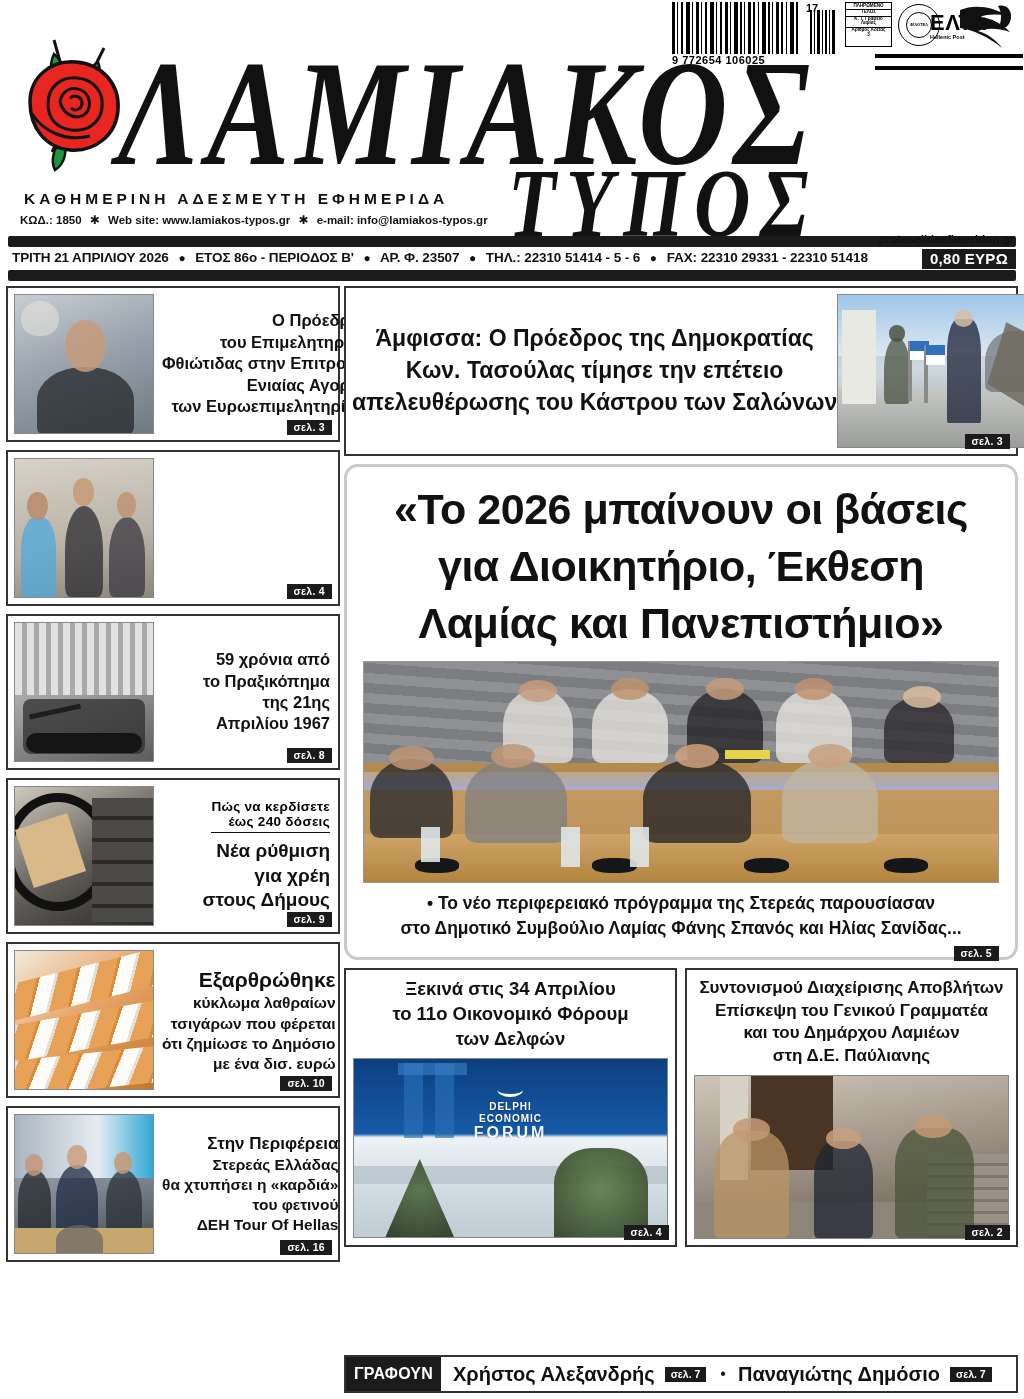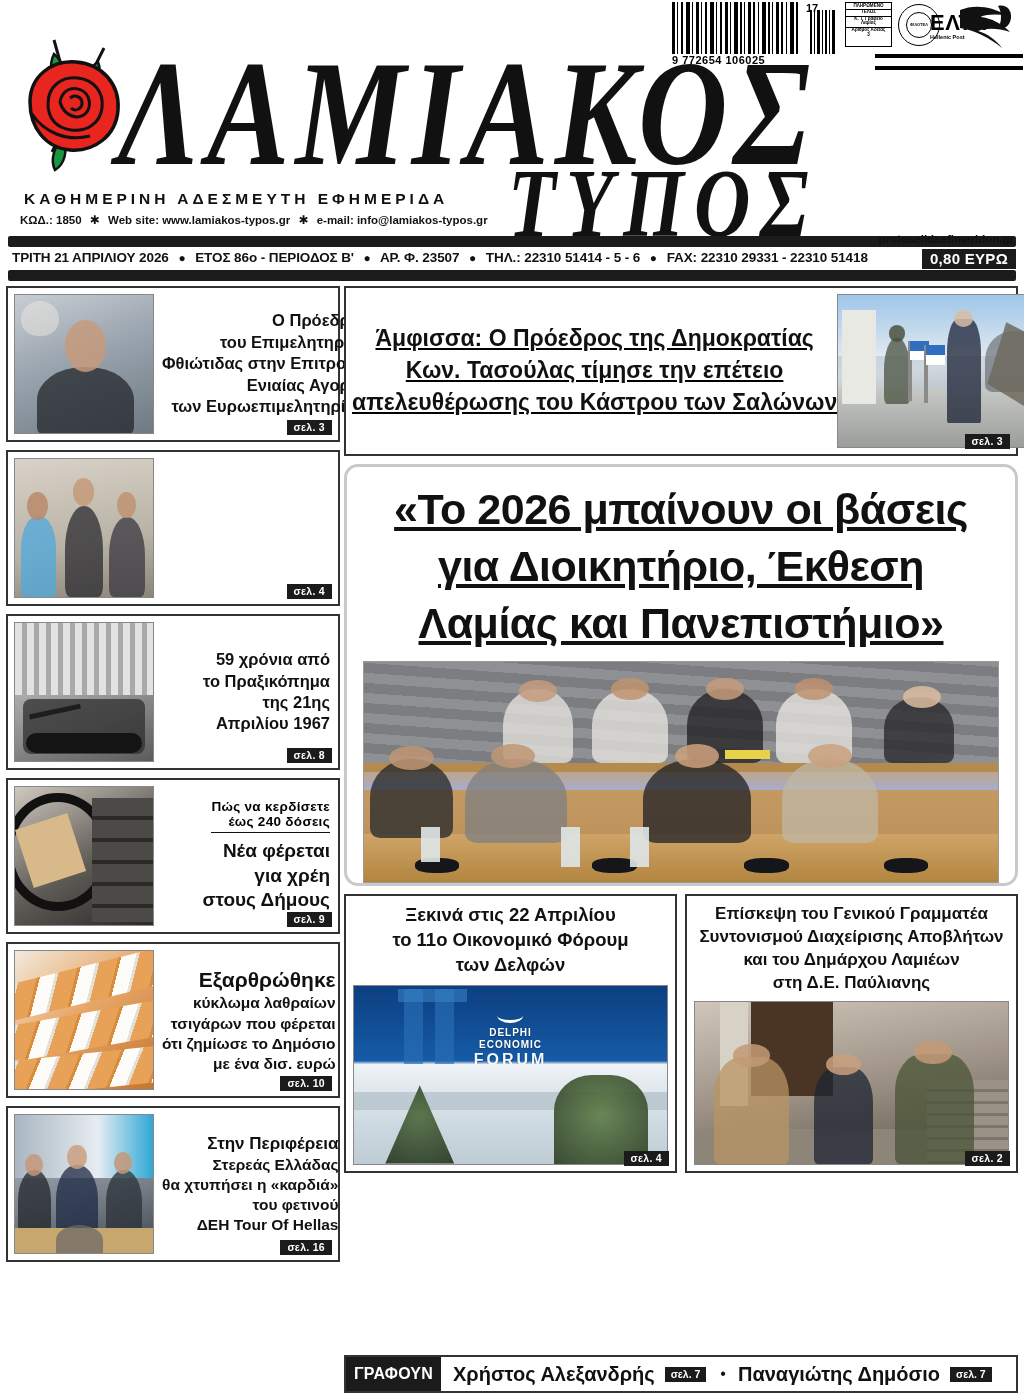--- a/index.html
+++ b/index.html
@@ -120,36 +120,36 @@
   .ttext .ln { font-size: 16.5px; font-weight: 700; color:#111; line-height: 1.30; white-space:nowrap; }
   .pagebadge {
     position:absolute; right: 6px; bottom: 5px;
     background:#1b1b1b; color:#fff; font-size: 10.5px; font-weight:800;
     padding: 1px 7px 2px; letter-spacing:.3px;
   }
 
   
   .banner {
     border:2px solid #333; background:#fff; padding:6px; position:relative;
-    display:flex; margin-bottom: 8px; height: 170px; text-decoration: underline;
+    display:flex; margin-bottom: 8px; height: 170px;
   }
   .banner-txt { flex:1; display:flex; flex-direction:column; justify-content:center;
                 align-items:center; text-align:center; }
   .banner-txt .ln { font-size: 23px; font-weight: 700; color:#111; line-height:1.38; white-space:nowrap;}
   .banner-img { flex: 0 0 212px; border:1px solid #888; overflow:hidden; position:relative;}
 
   
   .lead {
     border: 3px solid #c9c9c9; border-radius: 14px; background:#fff;
     padding: 14px 16px 0; position:relative; margin-bottom: 8px;
   }
   .lead h1 { text-align:center; }
   .lead h1 .ln {
     font-size: 43px; font-weight: 800; color:#111; line-height: 1.32;
-    letter-spacing: -.5px; white-space:nowrap;text-decoration:underline;
+    letter-spacing: -.5px; white-space:nowrap;
   }
   .lead-photo { margin-top: 10px; height: 222px; border:1px solid #999; overflow:hidden; position:relative;}
   .lead-cap { padding: 8px 4px 16px; text-align:center; position:relative;}
   .lead-cap .ln { font-size: 17.5px; font-weight:700; color:#111; line-height: 1.42; white-space:nowrap;}
 
   
   .botrow { display:flex; gap: 8px; }
   .botcard { border:2px solid #333; background:#fff; padding:7px 7px 6px; position:relative; width: 333px;}
   .botcard .hd { text-align:center; }
   .botcard .hd .ln { font-size: 18.5px; font-weight:700; color:#111; line-height:1.34; white-space:nowrap;}
@@ -382,21 +382,21 @@
             <div style="position:absolute;left:-8%;top:4%;width:78%;height:86%;border:9px solid #111;border-radius:50%;"></div>
             <div style="position:absolute;left:6%;top:24%;width:40%;height:44%;background:#d8b98a;transform:rotate(-18deg)"></div>
             <div style="position:absolute;left:56%;top:8%;width:46%;height:90%;
                         background:repeating-linear-gradient(#4c4a47 0 18px,#2b2a28 18px 22px)"></div>
           </div>
           <div class="ttext">
             <div style="border-bottom:1.5px solid #111;padding-bottom:3px;margin-bottom:6px;text-align:right">
               <div style="font-size:13.5px;font-weight:700;letter-spacing:.3px;white-space:nowrap">Πώς να κερδίσετε</div>
               <div style="font-size:13.5px;font-weight:700;letter-spacing:.3px;white-space:nowrap">έως 240 δόσεις</div>
             </div>
-            <div class="ln" style="font-size:19px">Νέα φέρεται</div>
+            <div class="ln" style="font-size:19px">Νέα ρύθμιση</div>
             <div class="ln" style="font-size:19px">για χρέη</div>
             <div class="ln" style="font-size:19px">στους Δήμους</div>
           </div>
         </div>
         <div class="pagebadge">σελ. 9</div>
       </div>
 
       <div class="card">
         <div class="card-inner">
           <div class="thumb">
@@ -512,27 +512,32 @@
 
           <div style="position:absolute;left:8%;bottom:4%;width:7%;height:7%;background:#15161a;border-radius:40%"></div>
           <div style="position:absolute;left:36%;bottom:4%;width:7%;height:7%;background:#15161a;border-radius:40%"></div>
           <div style="position:absolute;left:60%;bottom:4%;width:7%;height:7%;background:#15161a;border-radius:40%"></div>
           <div style="position:absolute;left:82%;bottom:4%;width:7%;height:7%;background:#15161a;border-radius:40%"></div>
           <div style="position:absolute;left:31%;bottom:7%;width:3%;height:18%;background:#dfe6e8;opacity:.9"></div>
           <div style="position:absolute;left:42%;bottom:7%;width:3%;height:18%;background:#dfe6e8;opacity:.9"></div>
           <div style="position:absolute;left:9%;bottom:9%;width:3%;height:16%;background:#dfe6e8;opacity:.9"></div>
           <div style="position:absolute;left:57%;top:40%;width:7%;height:4%;background:#e8d24a"></div>
         </div>
+        <div class="lead-cap">
+          <div class="ln">• Το νέο περιφερειακό πρόγραμμα της Στερεάς παρουσίασαν</div>
+          <div class="ln">στο Δημοτικό Συμβούλιο Λαμίας Φάνης Σπανός και Ηλίας Σανίδας...</div>
+          <div class="pagebadge" style="right:0;bottom:-4px">σελ. 5</div>
+        </div>
       </div>
 
       <div class="botrow">
 
         <div class="botcard">
           <div class="hd">
-            <div class="ln">Ξεκινά στις 22 Απριλίου</div>
+            <div class="ln">Ξεκινά στις 34 Απριλίου</div>
             <div class="ln">το 11ο Οικονομικό Φόρουμ</div>
             <div class="ln">των Δελφών</div>
           </div>
           <div class="pic">
             <div class="ph ph-delphi"></div>
             <div style="position:absolute;left:16%;top:2%;width:6%;height:42%;background:#2a6fb5;opacity:.65"></div>
             <div style="position:absolute;left:26%;top:2%;width:6%;height:42%;background:#2a6fb5;opacity:.65"></div>
             <div style="position:absolute;left:14%;top:2%;width:22%;height:7%;background:#3a80c6;opacity:.6"></div>
             <div class="delphi-logo">
               <span class="delphi-chev"></span>
@@ -545,22 +550,22 @@
             <div style="position:absolute;left:0;bottom:30%;width:100%;height:10%;background:#b6c3cc;opacity:.8"></div>
             <div class="tree" style="left:10%;width:22%;height:44%"></div>
             <div class="tree" style="left:64%;width:30%;height:50%;border-radius:40% 40% 0 0;clip-path:none;
                  background:radial-gradient(circle at 50% 45%,#5e7d47,#2b3c22)"></div>
           </div>
           <div class="pagebadge">σελ. 4</div>
         </div>
 
         <div class="botcard r">
           <div class="hd">
+            <div class="ln" style="font-size:17px">Συντονισμού Διαχείρισης Αποβλήτων</div>
             <div class="ln" style="font-size:17px">Επίσκεψη του Γενικού Γραμματέα</div>
-            <div class="ln" style="font-size:17px">Συντονισμού Διαχείρισης Αποβλήτων</div>
             <div class="ln" style="font-size:17px">και του Δημάρχου Λαμιέων</div>
             <div class="ln" style="font-size:17px">στη Δ.Ε. Παύλιανης</div>
           </div>
           <div class="pic">
             <div class="ph ph-visit"></div>
             <div style="position:absolute;left:18%;top:0;width:26%;height:58%;background:#4a3524"></div>
             <div style="position:absolute;left:8%;top:0;width:9%;height:64%;background:#d8d2c6"></div>
             <div style="position:absolute;left:0;bottom:0;width:100%;height:22%;background:#8d8577"></div>
             <div style="position:absolute;right:0;top:48%;width:26%;height:52%;
                         background:repeating-linear-gradient(#9a9286 0 9px,#7d7569 9px 12px)"></div>

